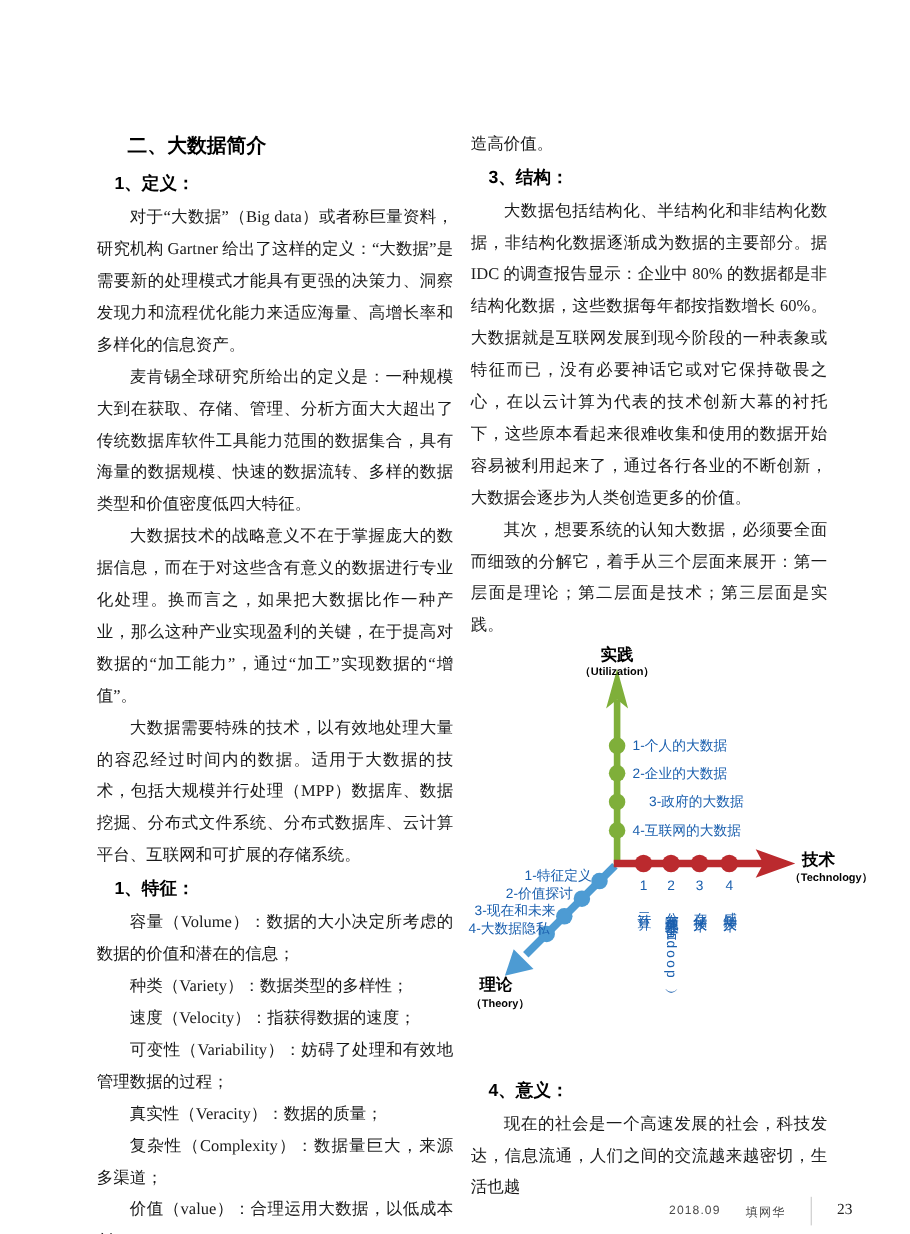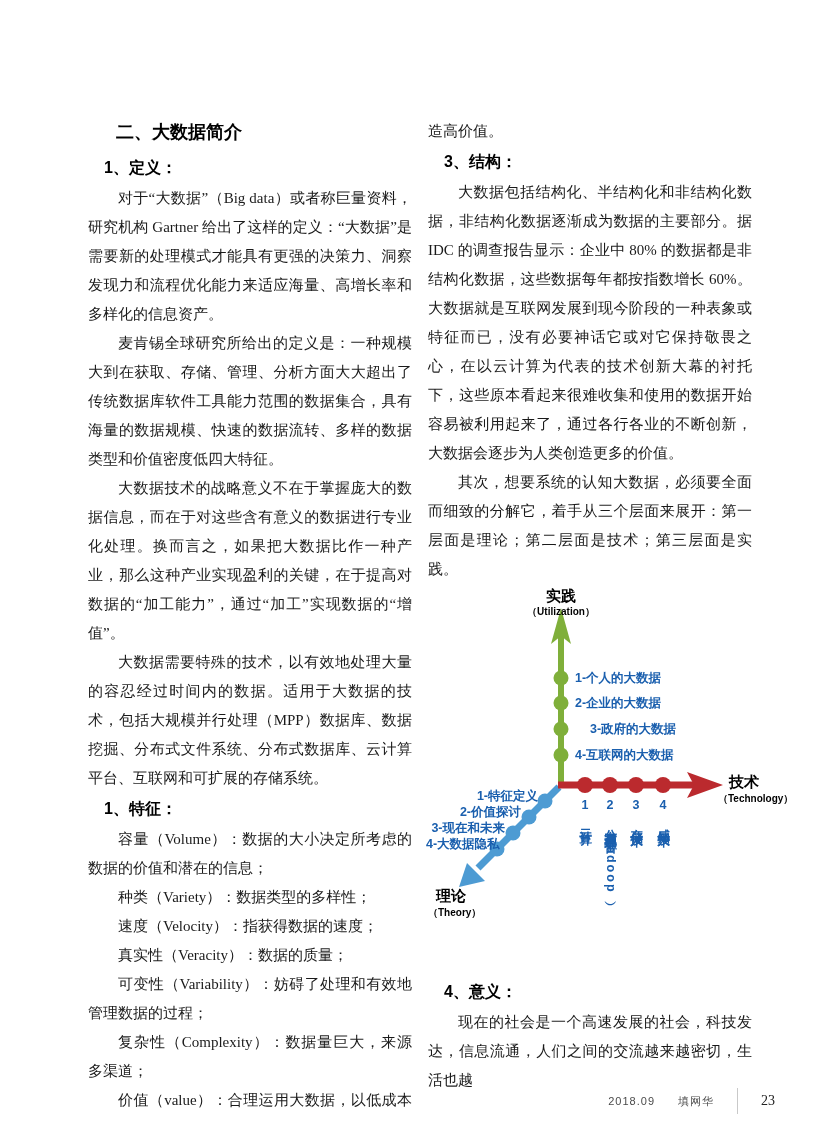--- a/index.html
+++ b/index.html
@@ -15,21 +15,21 @@
          line-height:30px;margin:1px 0 1px 16px;color:#000;}
   p{margin:0;text-indent:2em;}
   p.noindent{text-indent:0;}
   
   .diagram{position:relative;height:388px;margin:4px 0 0 -2px;
            font-family:"Liberation Sans",sans-serif;}
   .diagram svg{position:absolute;left:0;top:0;}
   .dlabel{position:absolute;white-space:nowrap;line-height:1.1;}
   .axis-zh{font-weight:bold;font-size:15px;color:#000;}
   .axis-en{font-weight:bold;font-size:10px;color:#000;}
-  .blue{color:var(--label-blue,#1a5fae);font-weight:bold;font-size:12.5px;}
+  .blue{color:var(--label-blue,#1a5fae);font-weight:normal;font-size:12.5px;}
   .vert{writing-mode:vertical-lr;text-orientation:mixed;letter-spacing:2px;}
   .tright{text-align:right;}
   .ctr{text-align:center;}
   .g-line{stroke:var(--practice-axis,#7faf3a);}
   .g-fill{fill:var(--practice-axis,#7faf3a);}
   .r-line{stroke:var(--technology-axis,#bb2a2e);}
   .r-fill{fill:var(--technology-axis,#bb2a2e);}
   .b-line{stroke:var(--theory-axis,#4d9bd3);}
   .b-fill{fill:var(--theory-axis,#4d9bd3);}
   
@@ -48,22 +48,22 @@
     <div class="h-main">二、大数据简介</div>
     <div class="h-sub">1、定义：</div>
     <p>对于“大数据”（Big data）或者称巨量资料，研究机构 Gartner 给出了这样的定义：“大数据”是需要新的处理模式才能具有更强的决策力、洞察发现力和流程优化能力来适应海量、高增长率和多样化的信息资产。</p>
     <p>麦肯锡全球研究所给出的定义是：一种规模大到在获取、存储、管理、分析方面大大超出了传统数据库软件工具能力范围的数据集合，具有海量的数据规模、快速的数据流转、多样的数据类型和价值密度低四大特征。</p>
     <p>大数据技术的战略意义不在于掌握庞大的数据信息，而在于对这些含有意义的数据进行专业化处理。换而言之，如果把大数据比作一种产业，那么这种产业实现盈利的关键，在于提高对数据的“加工能力”，通过“加工”实现数据的“增值”。</p>
     <p>大数据需要特殊的技术，以有效地处理大量的容忍经过时间内的数据。适用于大数据的技术，包括大规模并行处理（MPP）数据库、数据挖掘、分布式文件系统、分布式数据库、云计算平台、互联网和可扩展的存储系统。</p>
     <div class="h-sub">1、特征：</div>
     <p>容量（Volume）：数据的大小决定所考虑的数据的价值和潜在的信息；</p>
     <p>种类（Variety）：数据类型的多样性；</p>
     <p>速度（Velocity）：指获得数据的速度；</p>
+    <p>可变性（Variability）：妨碍了处理和有效地管理数据的过程；</p>
     <p>真实性（Veracity）：数据的质量；</p>
-    <p>可变性（Variability）：妨碍了处理和有效地管理数据的过程；</p>
     <p>复杂性（Complexity）：数据量巨大，来源多渠道；</p>
     <p>价值（value）：合理运用大数据，以低成本创</p>
   </div>
 
   <div class="col col-right">
     <p class="noindent">造高价值。</p>
     <div class="h-sub">3、结构：</div>
     <p>大数据包括结构化、半结构化和非结构化数据，非结构化数据逐渐成为数据的主要部分。据 IDC 的调查报告显示：企业中 80% 的数据都是非结构化数据，这些数据每年都按指数增长 60%。 大数据就是互联网发展到现今阶段的一种表象或特征而已，没有必要神话它或对它保持敬畏之心，在以云计算为代表的技术创新大幕的衬托下，这些原本看起来很难收集和使用的数据开始容易被利用起来了，通过各行各业的不断创新，大数据会逐步为人类创造更多的价值。</p>
     <p>其次，想要系统的认知大数据，必须要全面而细致的分解它，着手从三个层面来展开：第一层面是理论；第二层面是技术；第三层面是实践。</p>
 

